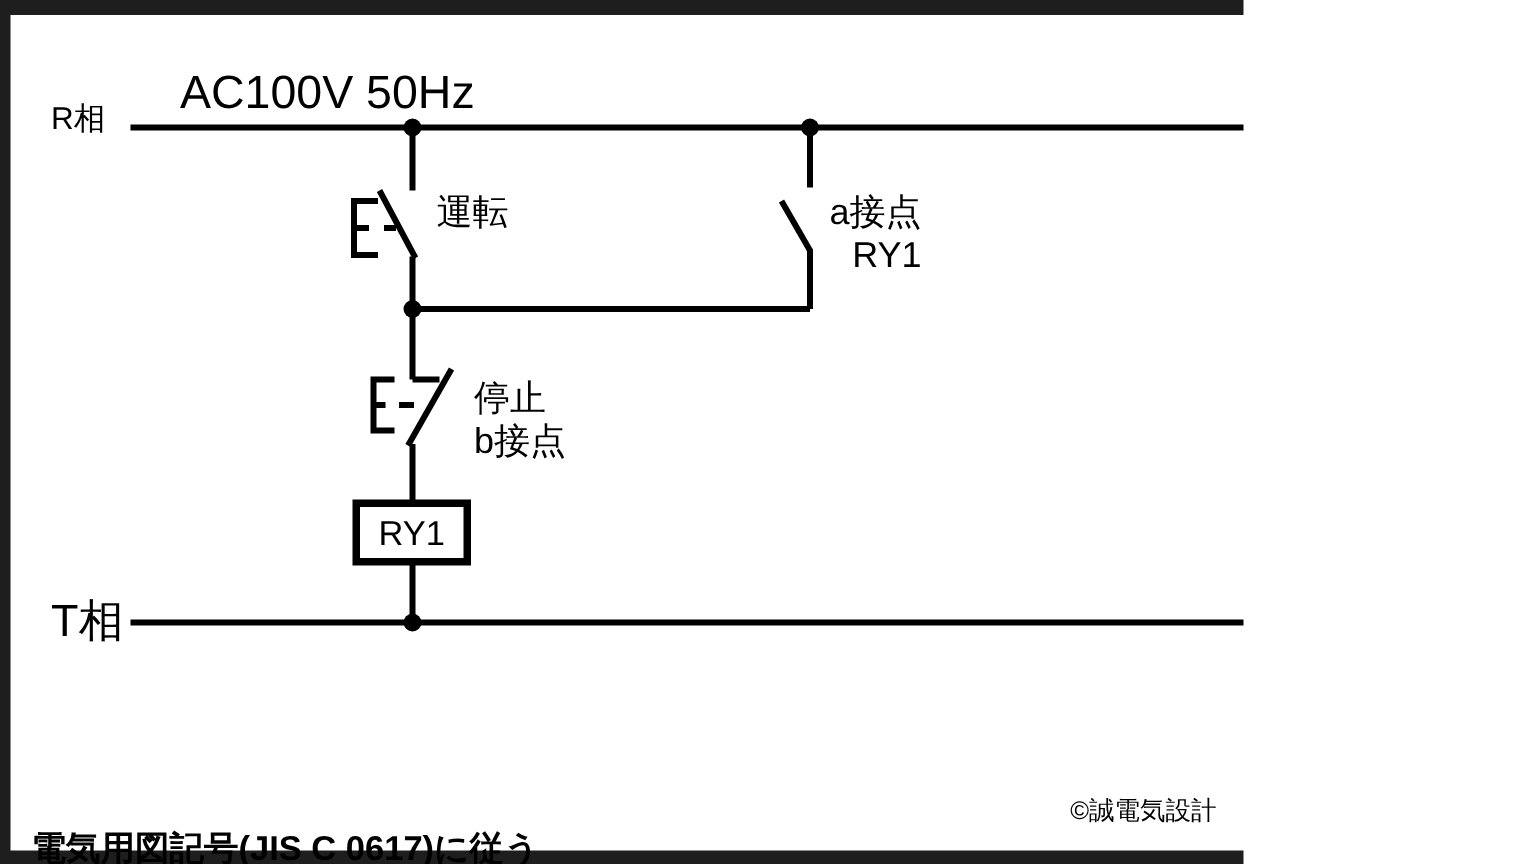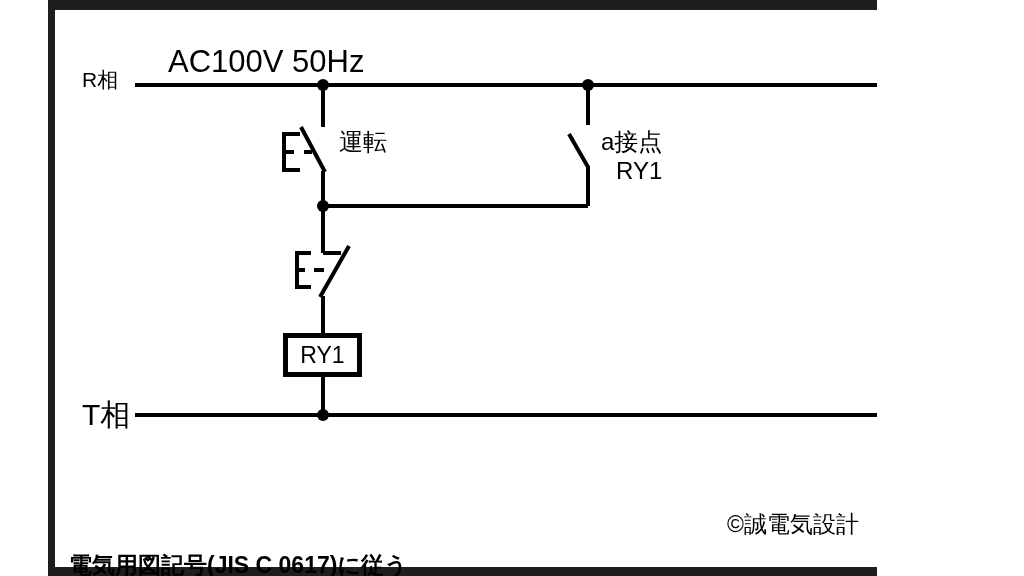--- a/index.html
+++ b/index.html
@@ -4,21 +4,20 @@
 <style>
   html, body { margin: 0; padding: 0; background: #ffffff; }
   .stage {
     position: relative;
     width: 829px;
     height: 576px;
     background: #ffffff;
     overflow: hidden;
     font-family: "Liberation Sans", "DejaVu Sans", sans-serif;
     color: #000000;
-    margin-left: 48px;
   }
   .frame-bar { position: absolute; background: #1e1e1e; }
   .frame-top    { left: 0; top: 0; width: 1024px; height: 10px; }
   .frame-bottom { left: 0; top: 567px; width: 1024px; height: 9px; }
   .frame-left   { left: 0; top: 0; width: 7px; height: 576px; }
   .frame-right  { left: 1014px; top: 0; width: 10px; height: 576px; }
 
   svg.circuit { position: absolute; left: 0; top: 0; width: 1024px; height: 576px; }
   svg.circuit path, svg.circuit rect { stroke: #000000; fill: none; }
   svg.circuit circle { fill: #000000; stroke: none; }
@@ -29,21 +28,21 @@
   .lbl-tphase { left: 34px;  top: 398px; font-size: 30px; line-height: 1.1; text-align: right; }
   .lbl-run    { left: 291px; top: 129px; font-size: 24px; line-height: 1.1; text-align: right; }
   .lbl-acontact { left: 553px; top: 127px; font-size: 24px; line-height: 29px; text-align: right; }
   .lbl-stop     { left: 316px; top: 251px; font-size: 24px; line-height: 29px; }
   .lbl-coil {
     left: 237px; top: 335px; width: 75px; height: 40px;
     display: flex; align-items: center; justify-content: center;
     font-size: 23px;
   }
   .lbl-note   { left: 21px; top: 553px; font-size: 23px; line-height: 1.1; font-weight: bold; }
-  .lbl-credit { right: 18px; top: 512px; font-size: 23px; line-height: 1.1; }
+  .lbl-credit { right: 18px; top: 532px; font-size: 17px; line-height: 1.1; }
   .lbl div { white-space: nowrap; }
 </style>
 </head>
 <body>
 
 <div class="stage">
 
   <div class="frame-bar frame-top"></div>
   <div class="frame-bar frame-bottom"></div>
   <div class="frame-bar frame-left"></div>
@@ -84,18 +83,22 @@
   <div class="lbl lbl-title">AC100V 50Hz</div>
   <div class="lbl lbl-rphase">R相</div>
   <div class="lbl lbl-tphase">T相</div>
   <div class="lbl lbl-run">運転</div>
 
   <div class="lbl lbl-acontact">
     <div>a接点</div>
     <div>RY1</div>
   </div>
 
+  <div class="lbl lbl-stop">
+    <div>停止</div>
+    <div>b接点</div>
+  </div>
 
   <div class="lbl lbl-coil">RY1</div>
 
   <div class="lbl lbl-note">電気用図記号(JIS C 0617)に従う</div>
   <div class="lbl lbl-credit">©誠電気設計</div>
 </div>
 
 </body></html>

